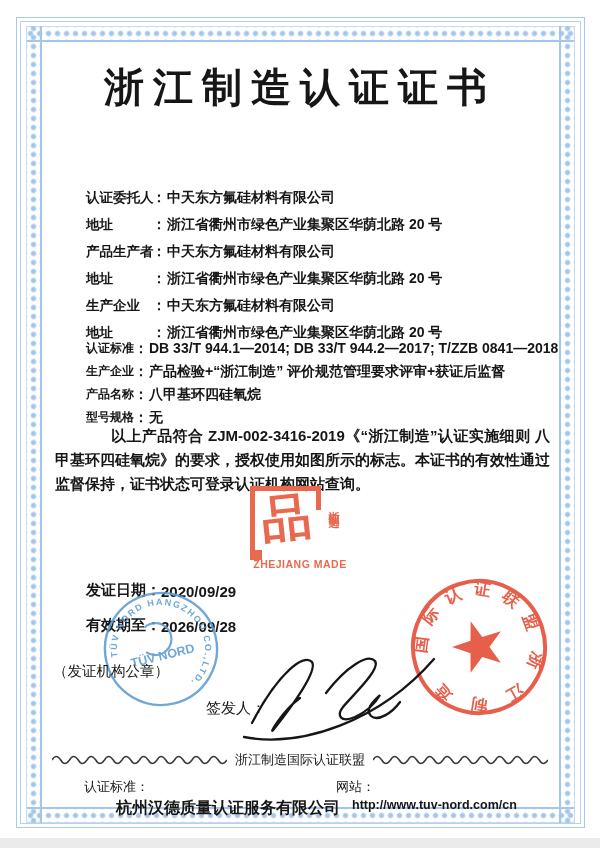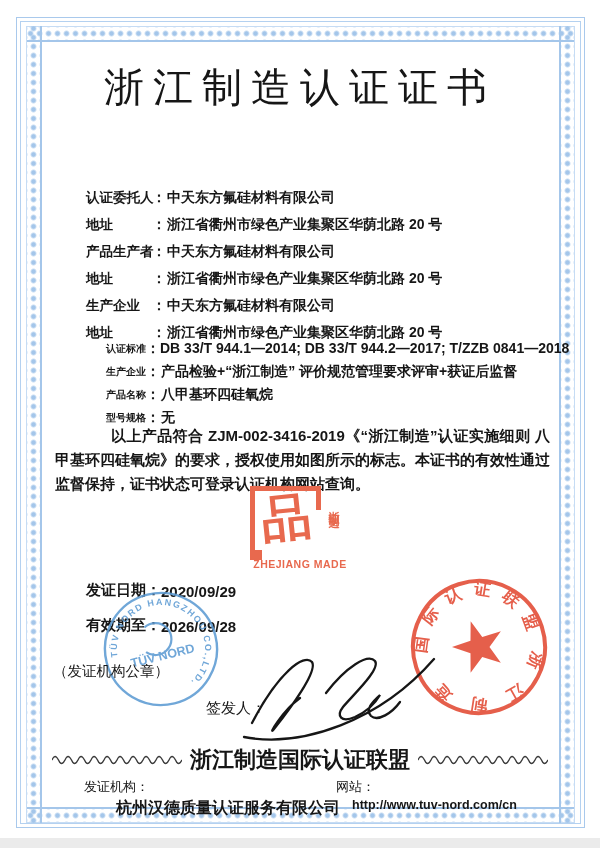--- a/index.html
+++ b/index.html
@@ -15,32 +15,32 @@
   .band{position:absolute;
     background-image:radial-gradient(circle, #a4c6ea 1.7px, rgba(164,198,234,.5) 2.6px, rgba(164,198,234,0) 3.5px);
     background-size:9px 9px;background-position:center;}
   .band-top{top:26px;left:26px;right:25px;height:13px;border-top:1px solid #c6dcf4;border-bottom:2px solid #a4c6ea;}
   .band-bottom{bottom:15px;left:26px;right:25px;height:13px;border-bottom:1px solid #c6dcf4;border-top:2px solid #a4c6ea;}
   .band-left{top:26px;bottom:15px;left:26px;width:13px;border-left:1px solid #c6dcf4;border-right:2px solid #a4c6ea;}
   .band-right{top:26px;bottom:15px;right:25px;width:13px;border-right:1px solid #c6dcf4;border-left:2px solid #a4c6ea;}
 
   
   .title{position:absolute;top:60px;left:0;right:0;text-align:center;
-    font-family:"DejaVu Serif", serif;font-size:40px;font-weight:normal;letter-spacing:9px;white-space:nowrap;}
+    font-family:"DejaVu Serif", serif;font-size:40px;font-weight:bold;letter-spacing:9px;white-space:nowrap;}
   .certno{position:absolute;top:139px;left:0;right:0;text-align:center;font-size:17px;font-weight:bold;white-space:nowrap;}
 
   .fields{position:absolute;top:184px;left:86px;right:40px;}
   .frow{display:flex;line-height:27px;white-space:nowrap;}
   .frow .flabel{width:66px;font-size:13.5px;font-weight:bold;}
   .frow .fcolon{width:15px;font-size:14px;font-weight:bold;}
   .frow .fvalue{font-size:14px;font-weight:bold;}
 
   .spec{position:absolute;top:337px;left:86px;right:36px;}
   .srow{display:flex;line-height:23px;white-space:nowrap;}
-  .srow .slabel{font-size:10px;font-weight:bold;margin-left:20px;}
+  .srow .slabel{font-size:12px;font-weight:bold;}
   .srow .scolon{width:15px;font-size:14px;font-weight:bold;}
   .srow .svalue{font-size:14px;font-weight:bold;}
 
   .statement{position:absolute;top:424px;left:55px;right:50px;margin:0;
     font-size:15px;line-height:24px;font-weight:bold;text-align:justify;text-indent:56px;}
 
   
   .logo{position:absolute;left:248px;top:486px;width:104px;height:92px;}
   .lg-top{position:absolute;left:2px;top:0;width:71px;height:5px;background:#e8694e;}
   .lg-stub{position:absolute;left:68px;top:0;width:5px;height:24px;background:#e8694e;}
@@ -58,21 +58,21 @@
   .d1{top:581px;} .d2{top:616px;}
   .seal-blue{position:absolute;left:100px;top:588px;width:122px;height:122px;opacity:.88;z-index:3;}
   .seal-note{position:absolute;left:53px;top:662px;font-size:14.5px;font-family:Liberation Mono, monospace;z-index:4;white-space:nowrap;}
   .seal-red{position:absolute;left:404px;top:572px;width:150px;height:150px;opacity:.93;z-index:3;}
   .signer{position:absolute;left:206px;top:699px;font-size:15px;font-family:"DejaVu Serif", serif;z-index:2;white-space:nowrap;}
   .signature{position:absolute;left:232px;top:645px;width:216px;height:104px;z-index:4;}
 
   
   .divider{position:absolute;top:749px;left:52px;right:52px;height:22px;display:flex;align-items:center;z-index:2;}
   .divider .wave{flex:1;height:10px;}
-  .alliance{font-size:22px;font-weight:bold;margin:2px 8px;white-space:nowrap;}
+  .alliance{font-size:13px;font-weight:normal;margin:2px 8px;white-space:nowrap;}
 
   
   .footer{position:absolute;left:0;right:0;top:776px;z-index:5;}
   .f-lab{position:absolute;font-size:13px;font-family:"DejaVu Serif", serif;white-space:nowrap;}
   .f-lab-l{left:84px;top:2px;} .f-lab-r{left:336px;top:2px;}
   .f-val{position:absolute;font-size:16px;font-weight:bold;white-space:nowrap;}
   .f-val-l{left:116px;top:22px;} .f-val-r{left:352px;top:22px;font-size:12.5px;}
 </style>
 </head>
 <body>
@@ -208,19 +208,19 @@
     <svg class="wave" viewBox="0 0 180 10" preserveAspectRatio="none">
       <path d="M0,5 q4,-7 9,0 q4,7 9,0 q4,-7 9,0 q4,7 9,0 q4,-7 9,0 q4,7 9,0 q4,-7 9,0 q4,7 9,0 q4,-7 9,0 q4,7 9,0 q4,-7 9,0 q4,7 9,0 q4,-7 9,0 q4,7 9,0 q4,-7 9,0 q4,7 9,0 q4,-7 9,0 q4,7 9,0 q4,-7 9,0 q4,7 9,0" fill="none" stroke="#3c3c3c" stroke-width="1.6"></path>
     </svg>
     <span class="alliance">浙江制造国际认证联盟</span>
     <svg class="wave" viewBox="0 0 180 10" preserveAspectRatio="none">
       <path d="M0,5 q4,-7 9,0 q4,7 9,0 q4,-7 9,0 q4,7 9,0 q4,-7 9,0 q4,7 9,0 q4,-7 9,0 q4,7 9,0 q4,-7 9,0 q4,7 9,0 q4,-7 9,0 q4,7 9,0 q4,-7 9,0 q4,7 9,0 q4,-7 9,0 q4,7 9,0 q4,-7 9,0 q4,7 9,0 q4,-7 9,0 q4,7 9,0" fill="none" stroke="#3c3c3c" stroke-width="1.6"></path>
     </svg>
   </div>
 
   <div class="footer">
-    <span class="f-lab f-lab-l">发证机构：</span>
+    <span class="f-lab f-lab-l">认证标准：</span>
     <span class="f-lab f-lab-r">网站：</span>
     <span class="f-val f-val-l">杭州汉德质量认证服务有限公司</span>
     <span class="f-val f-val-r">http://www.tuv-nord.com/cn</span>
   </div>
 
 </div>
 
 </body></html>

